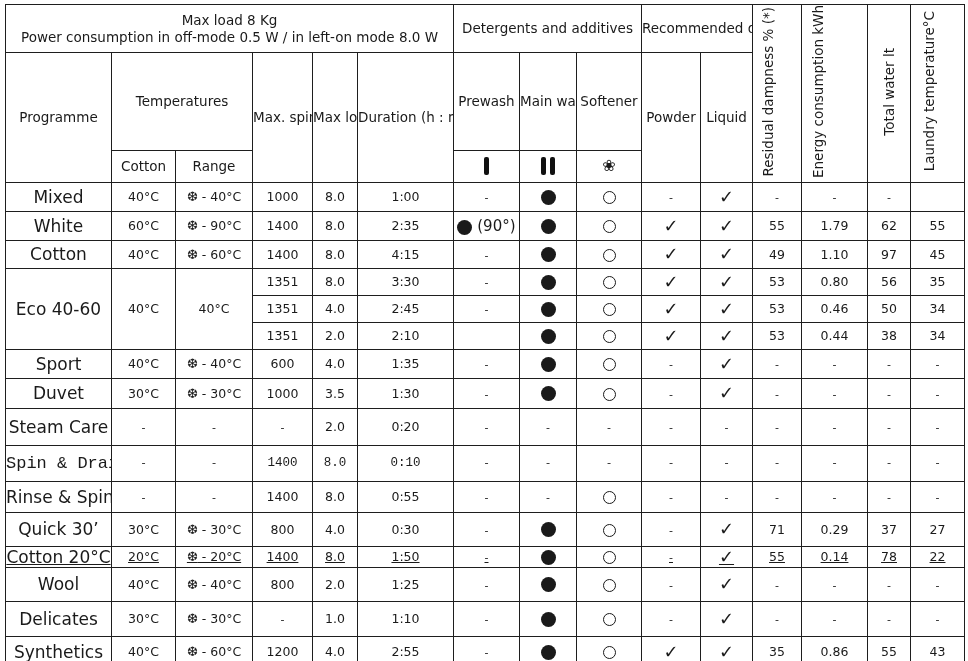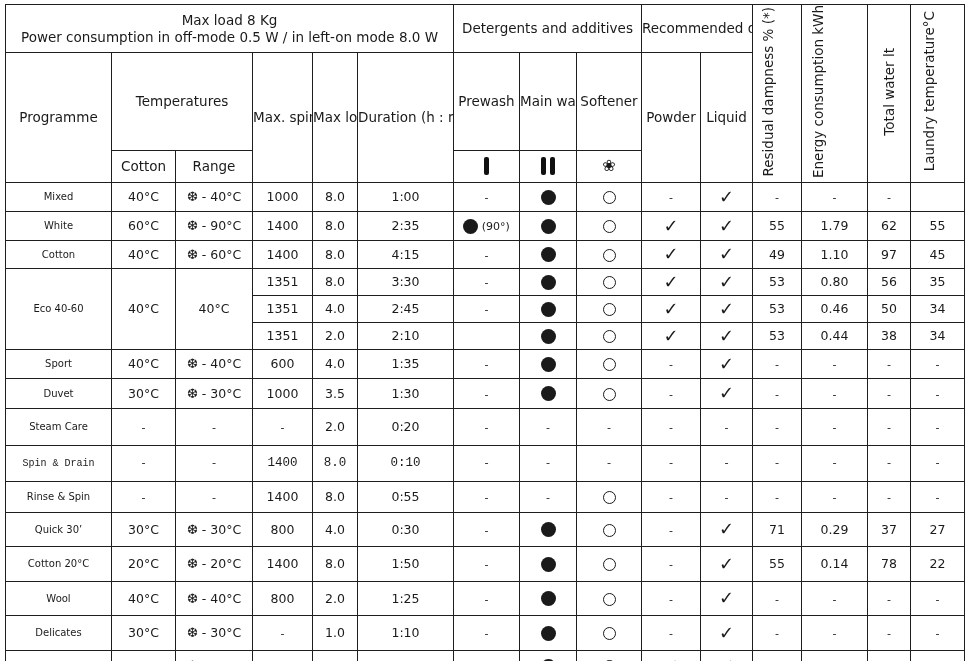--- a/index.html
+++ b/index.html
@@ -11,21 +11,21 @@
     font-size: 12.5px;
   }
   table.prog td, table.prog th {
     border: 1.5px solid #1e1e1e;
     text-align: center; vertical-align: middle;
     padding: 0; font-weight: normal;
     overflow: hidden; white-space: nowrap;
   }
   th { font-size: 13.5px; line-height: 17px; }
   th.wrap { white-space: normal; }
-  td.prog-name { font-weight: bold; font-size: 10px; }
+  td.prog-name { font-weight: bold; font-size: 17px; }
   .vert { display: inline-block; writing-mode: vertical-rl; transform: rotate(180deg); line-height: 16px; font-size: 13.5px; white-space: normal; text-align: center; }
   .dot { display: inline-block; width: 15px; height: 15px; border-radius: 50%; background: #1a1a1a; vertical-align: middle; }
   .ring { display: inline-block; width: 11px; height: 11px; border-radius: 50%; border: 1.6px solid #1a1a1a; vertical-align: middle; }
   .check { font-size: 18px; font-weight: bold; line-height: 1; }
   .dash { font-size: 11px; }
   .bar1 { display: inline-block; width: 5px; height: 18px; background: #111; border-radius: 2px; vertical-align: middle; }
   .bar2 { display: inline-block; width: 14px; height: 18px; vertical-align: middle; position: relative; }
   .bar2::before, .bar2::after { content: ""; position: absolute; top: 0; width: 5px; height: 18px; background: #111; border-radius: 2px; }
   .bar2::before { left: 0; } .bar2::after { right: 0; }
   .flower { font-size: 16px; line-height: 1; }
@@ -103,21 +103,21 @@
         <td><span class="dash">-</span></td>
         <td></td>
       </tr>
       <tr style="height: 29px;">
         <td class="prog-name">White</td>
         <td>60°C</td>
         <td><span class="snow">❆</span><span> - 90°C</span></td>
         <td>1400</td>
         <td>8.0</td>
         <td>2:35</td>
-        <td><span class="dot"></span><span style="font-size: 11px;"> (90°)</span></td>
+        <td><span class="dot"></span><span style="font-size: 15px;"> (90°)</span></td>
         <td><span class="dot"></span></td>
         <td><span class="ring"></span></td>
         <td><span class="check">✓</span></td>
         <td><span class="check">✓</span></td>
         <td>55</td>
         <td>1.79</td>
         <td>62</td>
         <td>55</td>
       </tr>
       <tr style="height: 28px;">
@@ -277,21 +277,21 @@
         <td><span class="dash">-</span></td>
         <td><span class="dot"></span></td>
         <td><span class="ring"></span></td>
         <td><span class="dash">-</span></td>
         <td><span class="check">✓</span></td>
         <td>71</td>
         <td>0.29</td>
         <td>37</td>
         <td>27</td>
       </tr>
-      <tr style="height: 35px;">
+      <tr style="height: 21px; text-decoration: underline;">
         <td class="prog-name">Cotton 20°C</td>
         <td>20°C</td>
         <td><span class="snow">❆</span><span> - 20°C</span></td>
         <td>1400</td>
         <td>8.0</td>
         <td>1:50</td>
         <td><span class="dash">-</span></td>
         <td><span class="dot"></span></td>
         <td><span class="ring"></span></td>
         <td><span class="dash">-</span></td>

